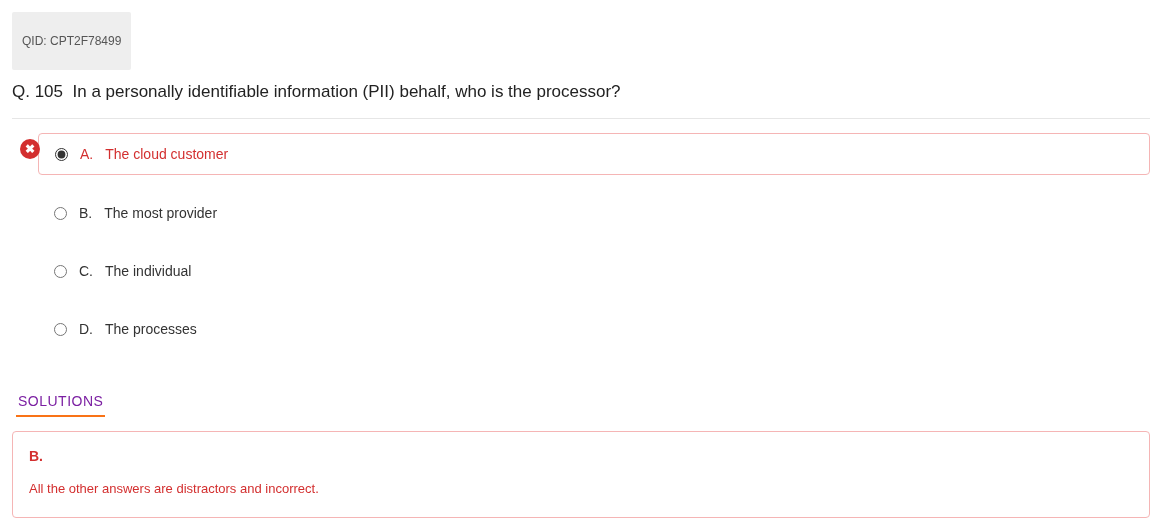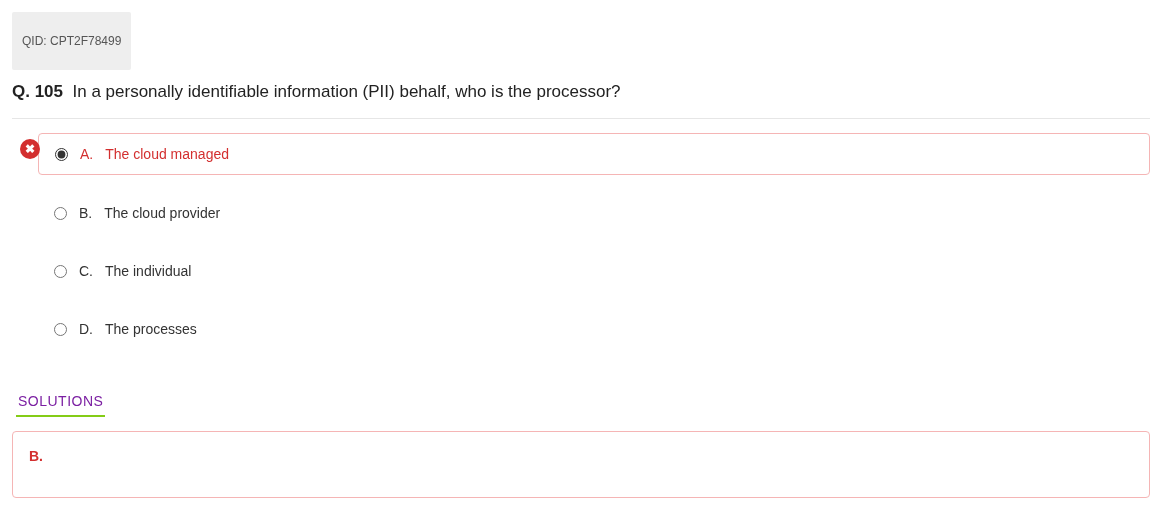--- a/index.html
+++ b/index.html
@@ -23,21 +23,21 @@
       border-radius: 2px;
       margin-bottom: 12px;
     }
     .question-text {
       font-size: 17px;
       color: #222;
       margin-bottom: 16px;
       font-weight: normal;
     }
     .question-text .qnum {
-      font-weight: bold;
+      font-weight: normal;
     }
     .divider {
       border: none;
       border-top: 1px solid #e6e6e6;
       margin-bottom: 14px;
     }
     .options-wrap {
       position: relative;
     }
     .wrong-badge {
@@ -80,21 +80,21 @@
     }
     .option.selected input[type="radio"] {
       accent-color: #333;
     }
     .solutions-header {
       display: inline-block;
       color: #7b1fa2;
       font-size: 14px;
       letter-spacing: 0.5px;
       padding: 6px 2px;
-      border-bottom: 2px solid #84cc16;
+      border-bottom: 2px solid #f97316;
       margin-top: 20px;
       margin-bottom: 14px;
       margin-left: 4px;
     }
     .solution-box {
       border: 1px solid #f5b5b5;
       border-radius: 4px;
       padding: 14px 16px 18px;
       color: #d32f2f;
       font-size: 13px;
@@ -125,42 +125,43 @@
 </div>
 
 <hr class="divider">
 
 <div class="options-wrap">
   <div class="wrong-badge">✖</div>
 
   <label class="option selected">
     <input type="radio" name="q" checked="" style="">
     <span>A.</span>
-    <span>The cloud managed</span>
+    <span>The cloud customer</span>
   </label>
 
   <label class="option">
     <input type="radio" name="q" style="">
     <span>B.</span>
-    <span>The cloud provider</span>
+    <span>The most provider</span>
   </label>
 
   <label class="option">
     <input type="radio" name="q" style="">
     <span>C.</span>
     <span>The individual</span>
   </label>
 
   <label class="option">
     <input type="radio" name="q" style="">
     <span>D.</span>
     <span>The processes</span>
   </label>
 </div>
 
 <div class="solutions-header">SOLUTIONS</div>
 
 <div class="solution-box">
   <div class="answer-letter">B.</div>
+  <p>All the other answers are distractors and incorrect.</p>
 </div>
 
 
 
 
 </body></html>

